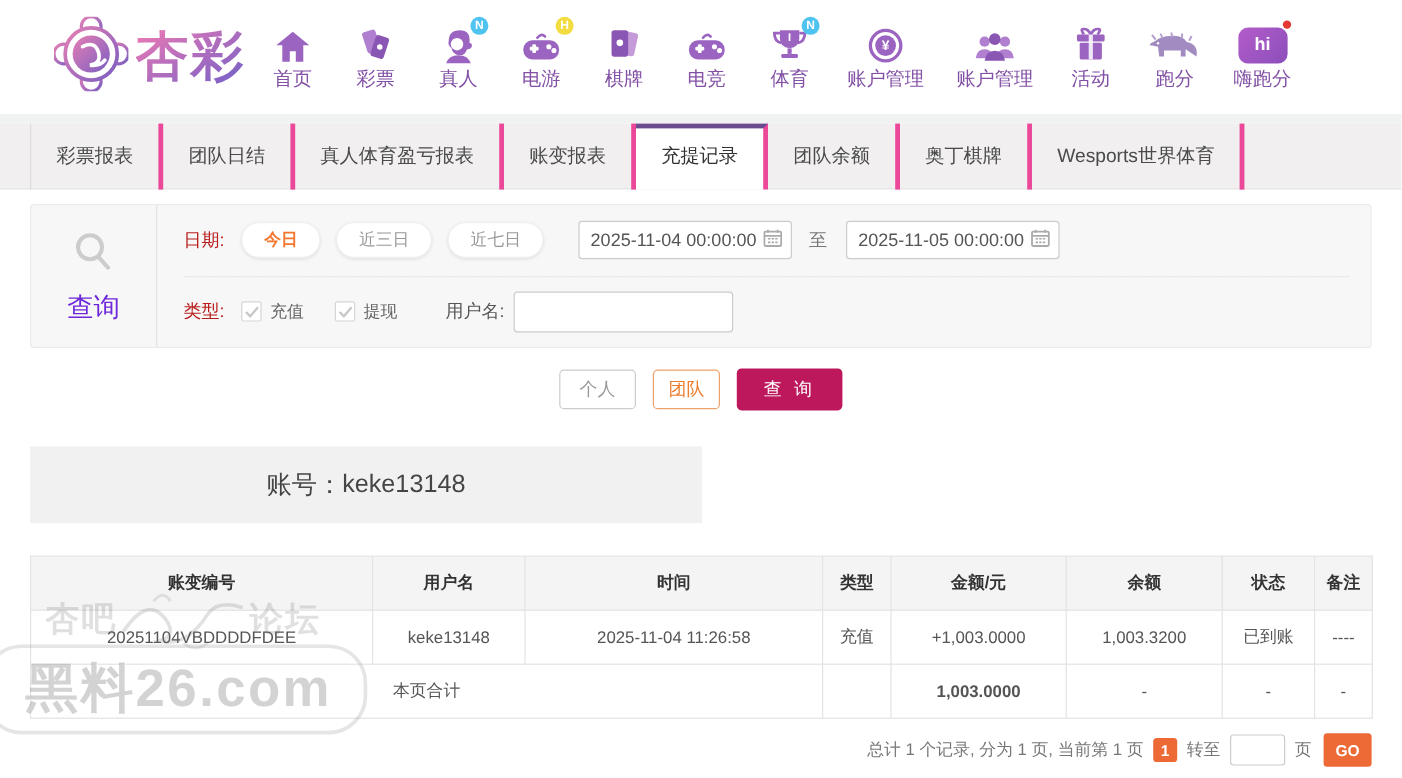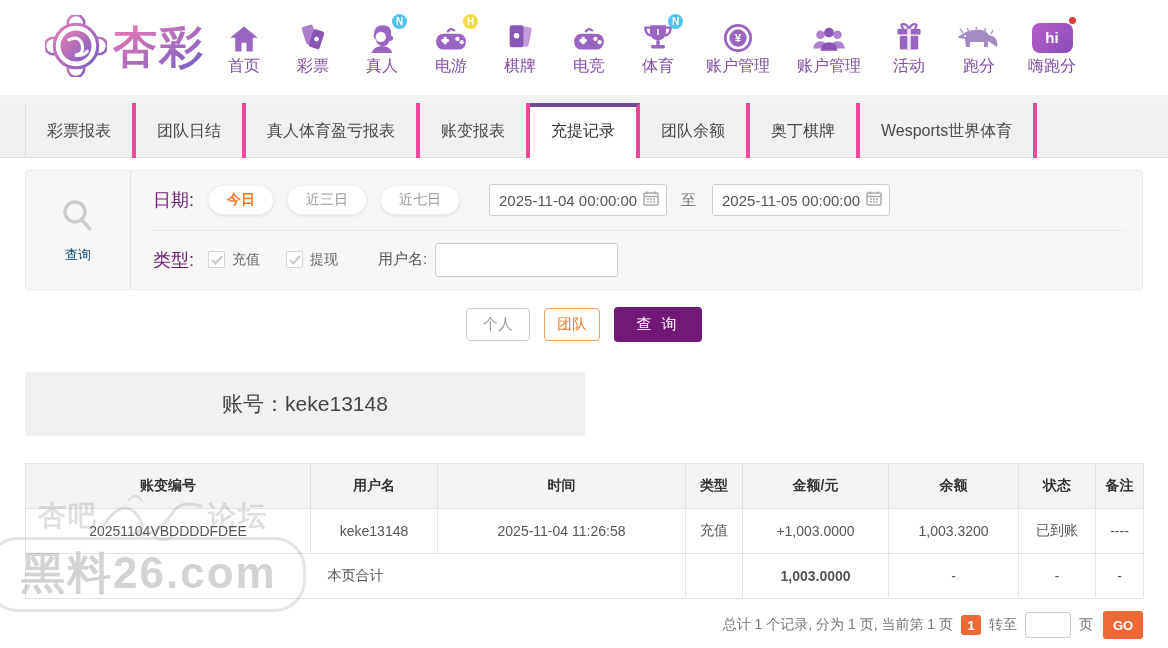--- a/index.html
+++ b/index.html
@@ -34,47 +34,47 @@
     border-right:4px solid #ec4899; cursor:pointer; white-space:nowrap; }
   .tab:first-child { border-left:1px solid #ddd; }
   .tab.active { background:#fff; border-top:4px solid #6a4b8f; line-height:48px; color:#333; }
 
   
   .content { padding:12px 25px 0 25px; background:#fff; }
 
   .filter-box { height:120px; background:#f7f7f7; border:1px solid #ebebeb; border-radius:3px; display:flex; }
   .filter-side { width:105px; border-right:1px solid #e3e3e3; display:flex; flex-direction:column;
     align-items:center; justify-content:center; gap:4px; }
-  .filter-side-label { font-size:13px; color:#0c4a6e;font-family:Liberation Mono, monospace; }
+  .filter-side-label { font-size:22px; color:#6d28d9;font-family:Liberation Mono, monospace; }
   .filter-main { flex:1; display:flex; flex-direction:column; padding-left:22px; }
   .filter-row { display:flex; align-items:center; height:59px; }
   .filter-row.second { height:59px; }
   .filter-sep { border-top:1px dotted #dcdcdc; margin-right:18px; }
-  .f-label { font-size:18px; color:#701a75; margin-right:14px; }
+  .f-label { font-size:15px; color:#b91c1c; margin-right:14px; }
   .pill { height:30px; padding:0 18px; background:#fff; border:1px solid #f0f0f0; border-radius:16px;
     box-shadow:0 1px 3px rgba(0,0,0,0.10); font-size:14px; color:#999; display:flex; align-items:center;
     margin-right:13px; cursor:pointer; }
   .pill.active { color:#f4772e; font-weight:bold; }
   .date-input { width:178px; height:32px; background:#fff; border:1px solid #ccc; border-radius:3px;
     display:flex; align-items:center; justify-content:space-between; padding:0 7px 0 9px; margin-left:16px; }
   .date-input .dval { font-size:15px; color:#555; }
   .to-label { font-size:15px; color:#777; margin-left:14px; }
   .checkbox-group { display:flex; align-items:center; margin-right:26px; cursor:pointer; }
   .cbox { width:17px; height:17px; background:#fff; border:1px solid #d5d5d5; border-radius:2px;
     display:flex; align-items:center; justify-content:center; }
   .cbox-label { font-size:14px; color:#666; margin-left:7px; }
   .uname-label { font-size:15px; color:#555; margin:0 8px 0 14px; }
   .text-input { width:183px; height:34px; border:1px solid #ccc; border-radius:3px; background:#fff;
     font-size:14px; color:#555; padding:0 8px; outline:none; }
 
   .btn-row { display:flex; justify-content:center; align-items:center; gap:14px; margin-top:16px; height:36px; }
   .btn { border-radius:4px; font-size:15px; display:flex; align-items:center; justify-content:center; cursor:pointer; }
   .btn-personal { width:64px; height:33px; background:#fff; border:1px solid #ccc; color:#999; }
   .btn-team { width:56px; height:33px; background:#fff; border:1px solid #f0a06a; color:#ed7d2f; }
-  .btn-search { width:88px; height:35px; background:#701a75; color:#fff; letter-spacing:3px; }
+  .btn-search { width:88px; height:35px; background:#be185d; color:#fff; letter-spacing:3px; }
 
   .account-bar { display:flex; height:64px; margin-top:30px; }
   .account-left { flex:0 0 560px; background:#f1f1f1; display:flex; align-items:center; justify-content:center;
     font-size:21px; color:#454545; }
   .account-right { flex:1; background:#ecebf3; display:flex; align-items:center; justify-content:center;
     font-size:21px; color:#8b80b7; }
   .account-right span { margin:0 3px; }
 
   table.records { width:100%; border-collapse:collapse; margin-top:27px; table-layout:fixed; }
   table.records th { height:45px; background:#f4f4f4; border:1px solid #e3e3e3; font-size:14px; color:#333;

